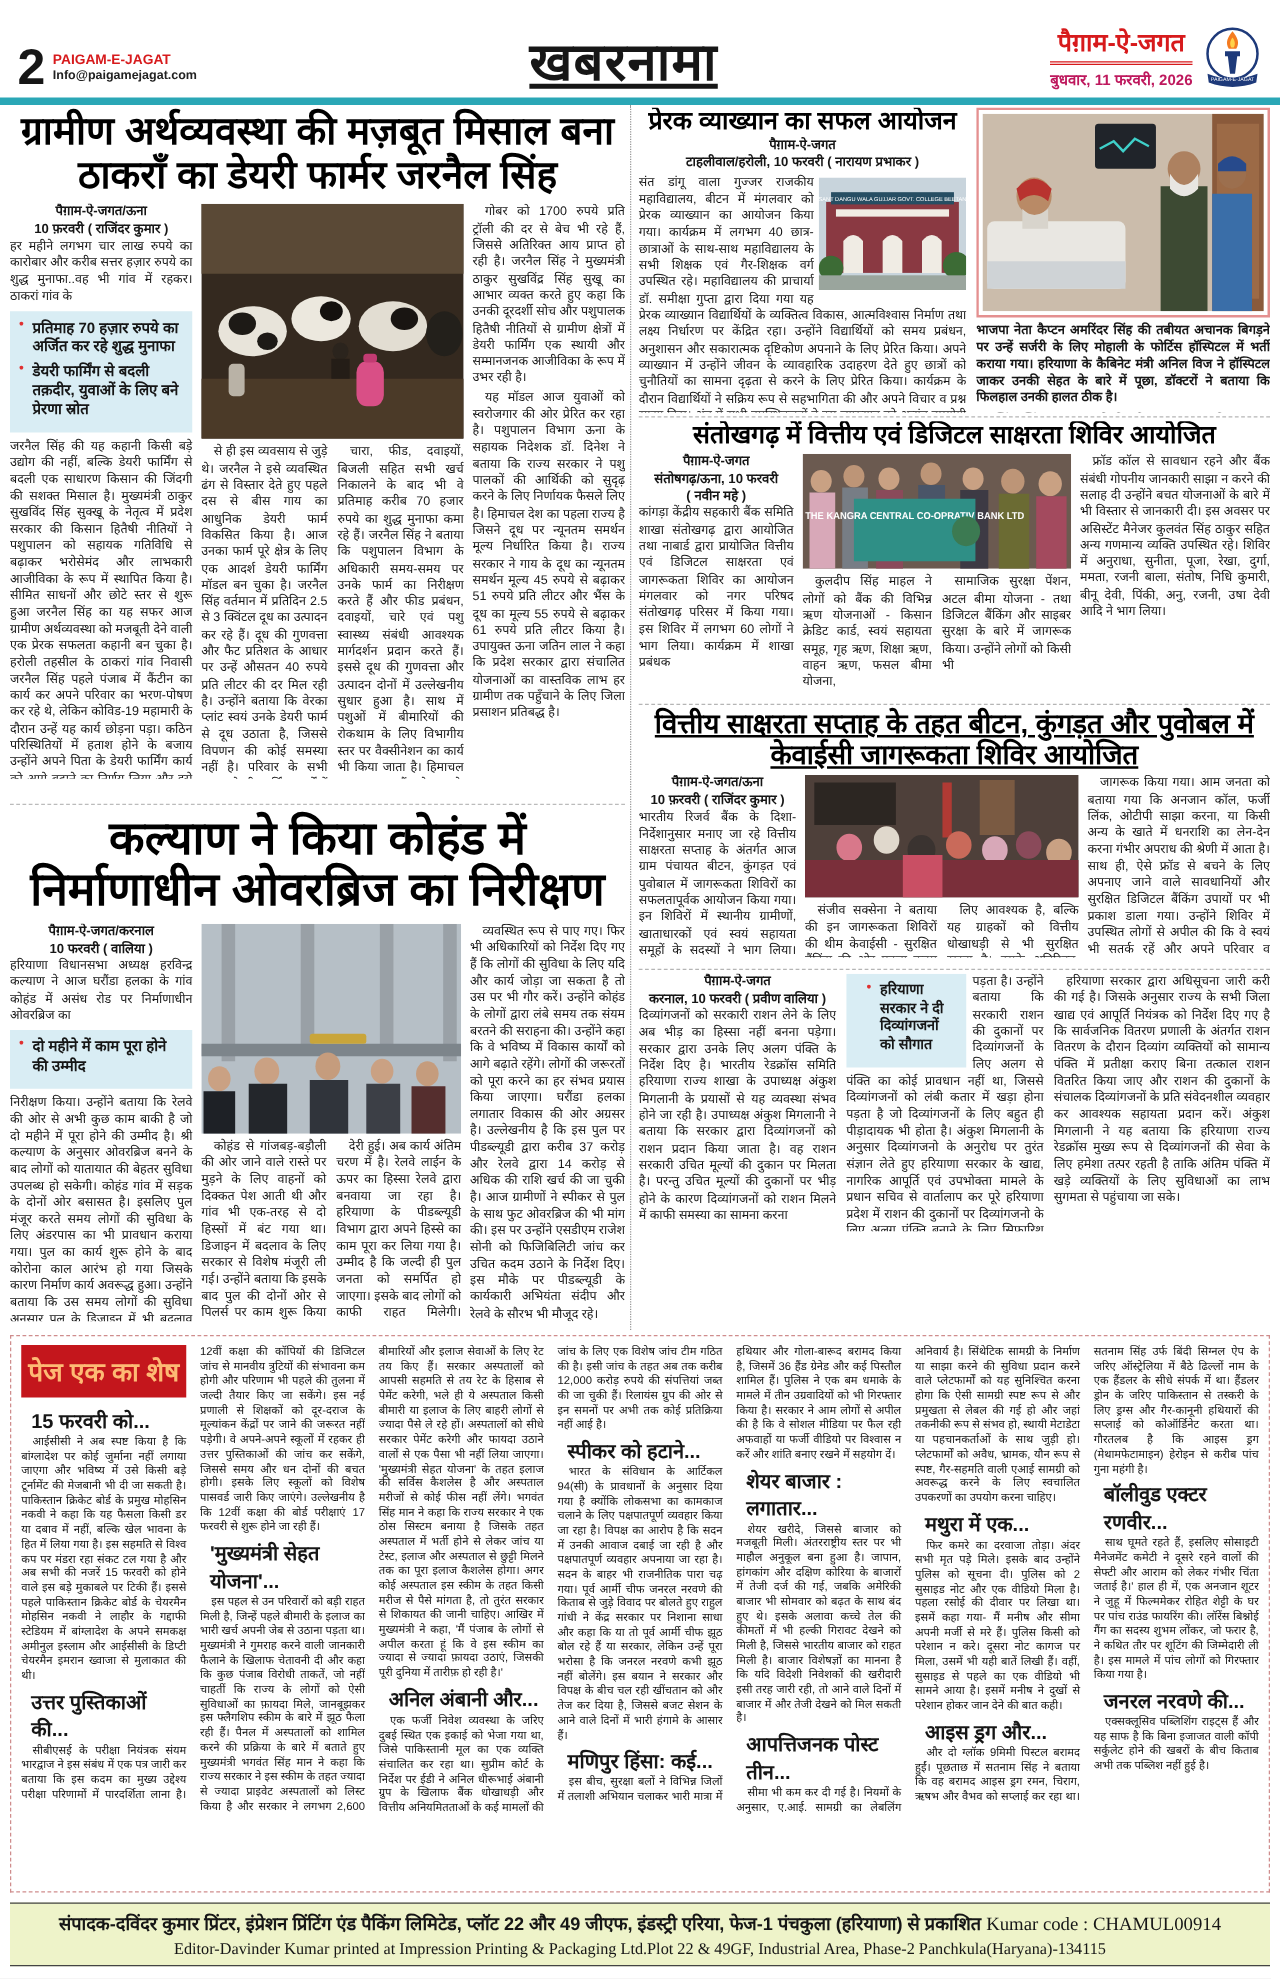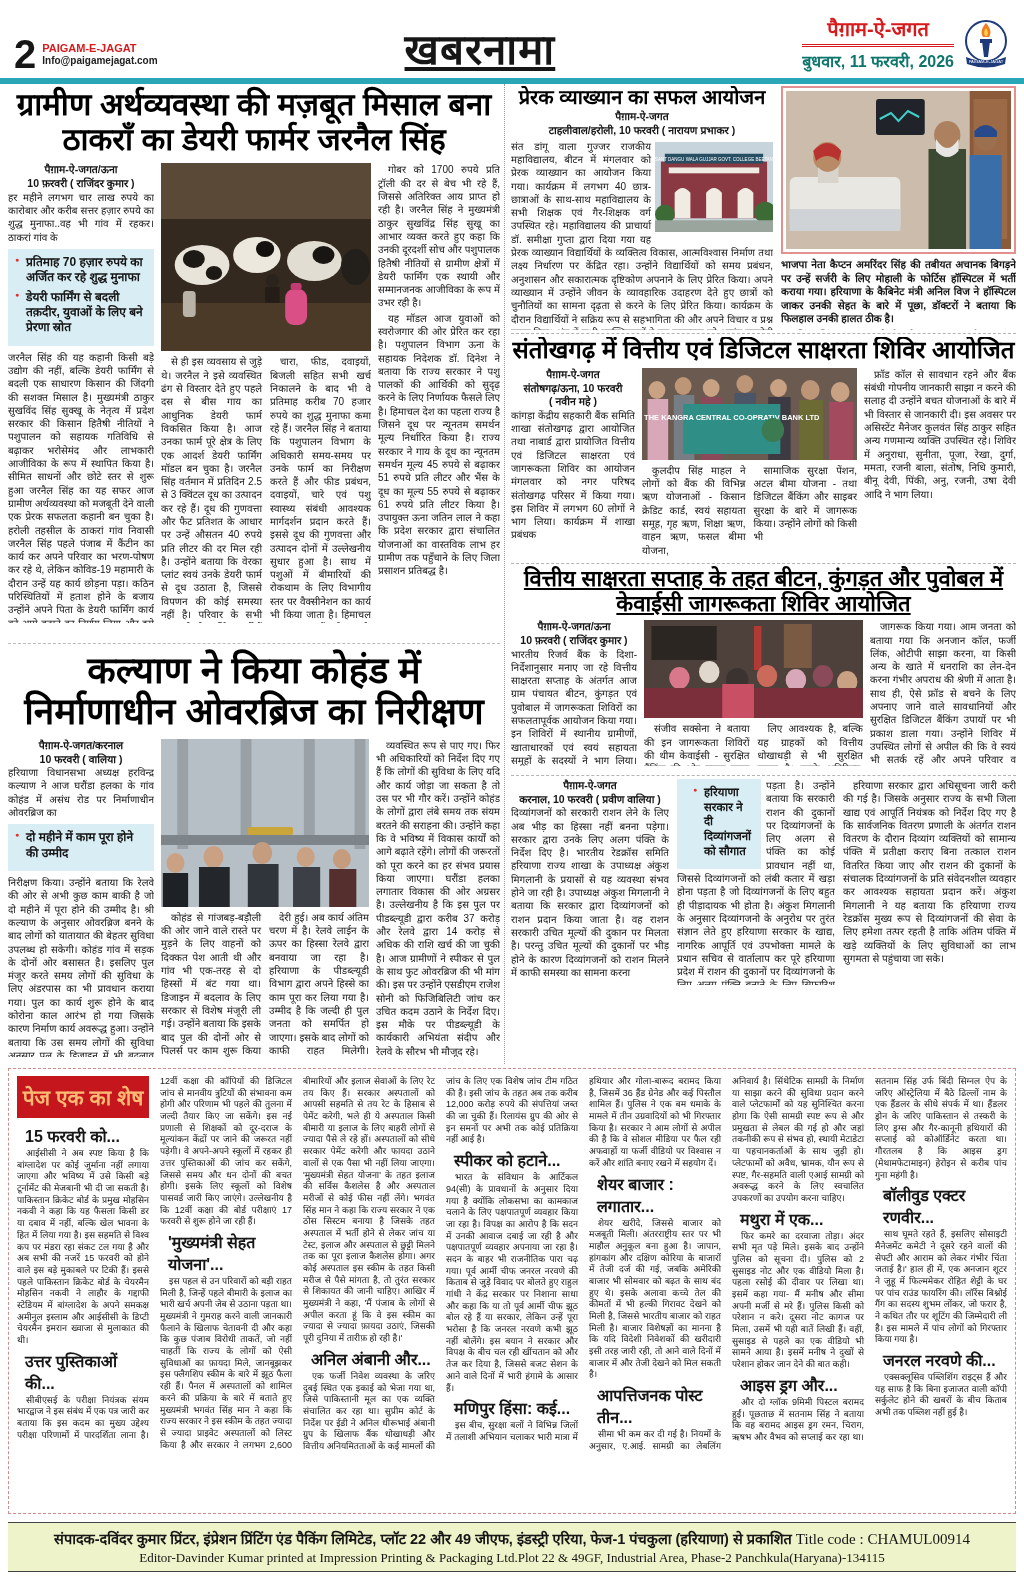--- a/index.html
+++ b/index.html
@@ -13,21 +13,21 @@
   .hdr { display:flex; align-items:flex-end; justify-content:space-between; padding:12px 14px 2px 14px; height:70px; }
   .hdr-left { display:flex; align-items:center; gap:6px; }
   .pgnum { font-size:40px; font-weight:800; line-height:0.9; }
   .brand-stack { display:flex; flex-direction:column; line-height:1.15; }
   .brand { color:#d71a1c; font-weight:800; font-size:11px; }
   .email { font-size:10px; font-weight:700; color:#222; }
   .section-title { font-size:42px; font-weight:800; letter-spacing:1px; transform:translateY(4px);text-decoration:underline; }
   .hdr-right { display:flex; align-items:center; gap:8px; }
   .masthead-stack { text-align:center; }
   .masthead { color:#d71a1c; font-weight:800; font-size:20px; border-bottom:3px double #d71a1c; padding-bottom:2px; }
-  .dateline { font-size:16px; font-weight:800; color:#0f766e; margin-top:3px; }
+  .dateline { font-size:12px; font-weight:800; color:#be185d; margin-top:3px; }
   .teal-bar { height:6px; background:#2aa7b6; margin:4px 0 0 0; }
   
   .main { display:flex; height:980px; overflow:hidden; }
   .half-l { width:504px; padding:2px 4px 0 8px; }
   .half-r { width:520px; border-left:1px dotted #999; padding:2px 8px 0 6px; }
   .headline { font-weight:800; text-align:center; color:#000; line-height:1.12; }
   .byline { font-weight:700; text-align:center; font-size:10.5px; line-height:1.3; }
   .body-txt { font-size:10px; line-height:1.33; text-align:justify; }
   .body-txt p { margin-bottom:2px; text-indent:10px; }
   .hl-box { background:#d9edf4; padding:6px 7px; margin:5px 0; }
@@ -47,32 +47,32 @@
   .row-bridge > div { overflow:hidden; }
   
   .art-r { border-bottom:1px dashed #b5b5b5; overflow:hidden; }
   .art-lecture { height:248px; display:grid; grid-template-columns:262px 1fr; gap:8px; padding-bottom:3px; }
   .h-lecture { font-size:20px; white-space:nowrap; overflow:hidden; margin-bottom:2px; }
   .college-float { float:right; width:118px; height:90px; margin:2px 0 2px 4px; }
   .hosp-frame { border:2px solid #e49090; padding:3px; background:#fff; }
   .hosp-caption { font-size:10.3px; font-weight:600; text-align:justify; line-height:1.32; margin-top:4px; }
   .hosp-credit { font-size:10.3px; font-weight:800; margin-top:2px; }
   .art-santokh { height:230px; padding-top:3px; }
-  .h-santokh { font-size:24px; white-space:nowrap; overflow:hidden; margin:0 0 4px 0; }
+  .h-santokh { font-size:20px; white-space:nowrap; overflow:hidden; margin:0 0 4px 0; }
   .row-santokh { display:grid; grid-template-columns:124px 1fr 152px; gap:7px; height:188px; overflow:hidden; }
   .row-santokh > div { overflow:hidden; }
   .art-kyc { height:212px; padding-top:3px; }
   .h-kyc { font-size:22px; margin:0 0 4px 0;text-decoration:underline; }
   .row-kyc { display:grid; grid-template-columns:126px 1fr 146px; gap:7px; height:146px; overflow:hidden; }
   .row-kyc > div { overflow:hidden; }
   .art-redcross { height:288px; border-bottom:none; padding-top:3px; }
   .h-redcross { font-size:24px; margin:0 0 4px 0; }
   .row-redcross { display:grid; grid-template-columns:158px 158px 1fr; gap:8px; height:206px; overflow:hidden; }
   .row-redcross > div { overflow:hidden; }
-  .hl-float { float:left; width:84px; margin:0 5px 2px 0;padding-left:16px; }
+  .hl-float { float:left; width:96px; margin:0 5px 2px 0;padding-left:16px; }
   .hl-float .hl-item { font-size:11.5px; }
   
   .shesh { margin:4px 8px 0 8px; border:1px dashed #cf8d8d; height:446px; overflow:hidden; padding:7px 8px; }
   .shesh-cols { column-count:7; column-gap:11px; height:100%; }
   .shesh-label { background:#c4161c; color:#fdba74; font-size:21px; font-weight:800; text-align:center; padding:7px 2px; margin:0 0 7px 0; }
   .story h4 { font-size:16px; font-weight:800; margin:3px 0 1px 8px; break-after:avoid; }
   .story p { font-size:9px; line-height:1.3; text-align:justify; text-indent:9px; }
   
   .footer { margin:8px 8px 0 8px; background:#eef3c9; border-top:1.5px solid #444; border-bottom:1.5px solid #444; text-align:center; padding:5px 6px; }
   .footer-l1 { font-size:14.5px; font-weight:800; }
@@ -401,18 +401,18 @@
       <div class="story">
         <h4>जनरल नरवणे की...</h4>
         <p>एक्सक्लूसिव पब्लिशिंग राइट्स हैं और यह साफ है कि बिना इजाजत वाली कॉपी सर्कुलेट होने की खबरों के बीच किताब अभी तक पब्लिश नहीं हुई है।</p>
       </div>
     </div>
   </section>
 
   <footer class="footer">
     <div class="footer-l1">
       <span>संपादक-दविंदर कुमार प्रिंटर, इंप्रेशन प्रिंटिंग एंड पैकिंग लिमिटेड, प्लॉट 22 और 49 जीएफ, इंडस्ट्री एरिया, फेज-1 पंचकुला (हरियाणा) से प्रकाशित</span>
-      <span class="tc">Title code : CHAMUL00914</span>
+      <span class="tc">Kumar code : CHAMUL00914</span>
     </div>
     <div class="footer-l2">Editor-Davinder Kumar printed at Impression Printing &amp; Packaging Ltd.Plot 22 &amp; 49GF, Industrial Area, Phase-2 Panchkula(Haryana)-134115</div>
   </footer>
 
 </div>
 
 </body></html>

